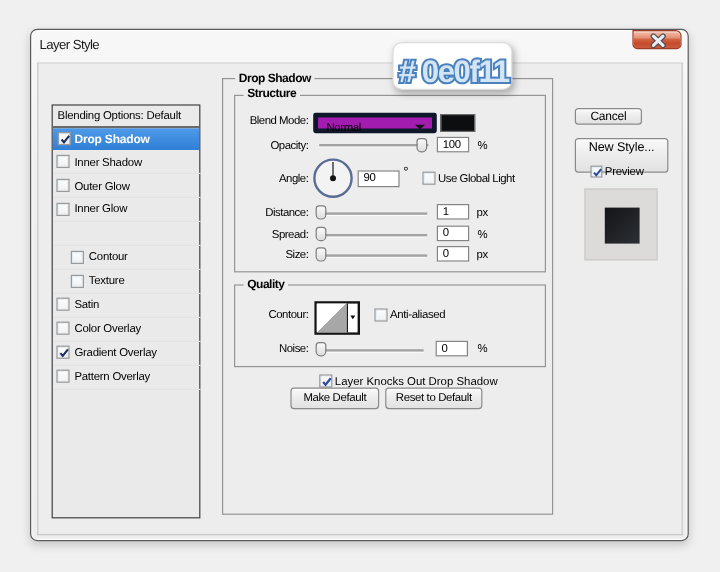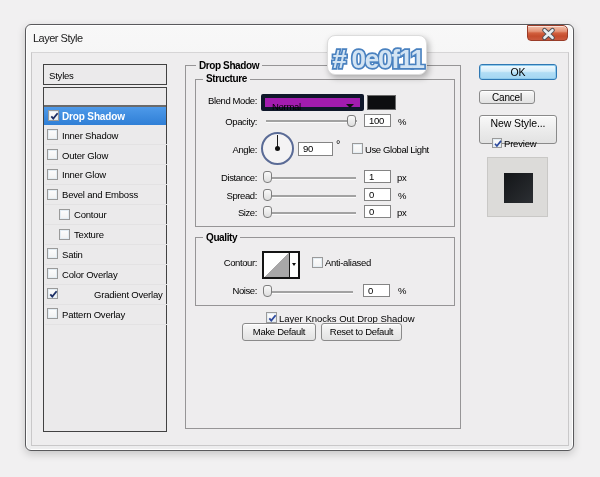--- a/index.html
+++ b/index.html
@@ -71,24 +71,24 @@
   <div class="abs dialog"></div>
   <div class="abs title">Layer Style</div>
   <div class="abs close">
     <svg width="41" height="16" viewBox="0 0 41 16">
       <path d="M16.5 4.2 L24.5 11.8 M24.5 4.2 L16.5 11.8" stroke="#4f4f55" stroke-width="4.6" stroke-linecap="round"></path>
       <path d="M16.5 4.2 L24.5 11.8 M24.5 4.2 L16.5 11.8" stroke="#e8eef2" stroke-width="2.6" stroke-linecap="round"></path>
     </svg>
   </div>
   <div class="abs content"></div>
 
-  <div class="abs lbox styleshead">
-      <span>Styles</span>
-    </div>
   <div class="abs lbox styleslist"></div>
+  <div class="abs lrow" style="left:44px; top:88px; height:17px;">
+      <span class="tx" style="left:4px; top:3px;">Blending Options: Default</span>
+    </div>
   <div class="abs" style="left:44px; top:105px; width:122px; height:1.5px; background:#6a6a6a;"></div>
   <div class="abs lrow sel" style="left:44px; top:107px; height:18px;">
     <div class="cb" style="left:4px; top:3px;">
         <svg width="11" height="11" style="position:absolute;left:0;top:0;">
           <path d="M2.3 5.3 L4.3 7.6 L8.6 2.2" stroke="#1d2f66" stroke-width="1.8" fill="none"></path>
         </svg>
       </div>
     <span class="tx" style="top:3.5px;">Drop Shadow</span>
   </div>
 
@@ -100,24 +100,20 @@
   <div class="abs lrow" style="left:44px; top:145px; height:20px;">
       <div class="cb" style="left:3px; top:4px;"></div>
       <span class="tx" style="top:4.5px;">Outer Glow</span>
     </div>
   <div class="sep" style="left:45px; top:164px;"></div>
   <div class="abs lrow" style="left:44px; top:164.5px; height:20px;">
       <div class="cb" style="left:3px; top:4px;"></div>
       <span class="tx" style="top:4.5px;">Inner Glow</span>
     </div>
   <div class="sep" style="left:45px; top:184px;"></div>
-  <div class="abs lrow" style="left:44px; top:184.5px; height:20px;">
-      <div class="cb" style="left:3px; top:4px;"></div>
-      <span class="tx" style="top:4.5px;">Bevel and Emboss</span>
-    </div>
   <div class="sep" style="left:45px; top:204px;"></div>
   <div class="abs lrow" style="left:44px; top:204.5px; height:20px;">
       <div class="cb" style="left:15px; top:4px;"></div>
       <span class="tx" style="left:30px; top:4.5px;">Contour</span>
     </div>
   <div class="sep" style="left:45px; top:224px;"></div>
   <div class="abs lrow" style="left:44px; top:224.5px; height:20px;">
       <div class="cb" style="left:15px; top:4px;"></div>
       <span class="tx" style="left:30px; top:4.5px;">Texture</span>
     </div>
@@ -131,21 +127,21 @@
       <div class="cb" style="left:3px; top:4px;"></div>
       <span class="tx" style="top:4.5px;">Color Overlay</span>
     </div>
   <div class="sep" style="left:45px; top:284px;"></div>
   <div class="abs lrow" style="left:44px; top:284px; height:20px;">
       <div class="cb" style="left:3px; top:4px;">
         <svg width="11" height="11" style="position:absolute;left:0;top:0;">
           <path d="M2.3 5.3 L4.3 7.6 L8.6 2.2" stroke="#1d2f66" stroke-width="1.8" fill="none"></path>
         </svg>
       </div>
-      <span class="tx" style="top:4.5px;margin-left:32px;">Gradient Overlay</span>
+      <span class="tx" style="top:4.5px;">Gradient Overlay</span>
     </div>
   <div class="sep" style="left:45px; top:304px;"></div>
   <div class="abs lrow" style="left:44px; top:304px; height:20px;">
       <div class="cb" style="left:3px; top:4px;"></div>
       <span class="tx" style="top:4.5px;">Pattern Overlay</span>
     </div>
   <div class="sep" style="left:45px; top:323.5px;"></div>
 
   <div class="abs fbox" style="left:185px; top:65px; width:276px; height:364px;"></div>
   <div class="legend" style="left:196px; top:59.5px; font-size:10px; letter-spacing:-0.4px;">Drop Shadow</div>
@@ -212,21 +208,20 @@
 
   <div class="cb abs" style="left:266px; top:312px;">
       <svg width="11" height="11" style="position:absolute;left:0;top:0;">
         <path d="M2.3 5.3 L4.3 7.6 L8.6 2.2" stroke="#2d4a9e" stroke-width="1.8" fill="none"></path>
       </svg>
     </div>
   <div class="ll" style="left:279px; top:312.5px; letter-spacing:0px;">Layer Knocks Out Drop Shadow</div>
   <div class="btn" style="left:242px; top:323px; width:74px; height:18px; line-height:16px;">Make Default</div>
   <div class="btn" style="left:321px; top:323px; width:81px; height:18px; line-height:16px;">Reset to Default</div>
 
-  <div class="btnok abs" style="left:479px; top:64px; width:78px; height:16px; line-height:15px;">OK</div>
   <div class="btn" style="left:479px; top:90px; width:56px; height:14px; line-height:13px; font-size:10px; letter-spacing:-0.2px;">Cancel</div>
   <div class="btn" style="left:479px; top:115px; width:78px; height:29px; line-height:14px; font-size:10.5px; letter-spacing:-0.1px;">New Style...</div>
   <div class="cb abs" style="left:492px; top:138px; width:10px; height:10px;">
       <svg width="10" height="10" style="position:absolute;left:0;top:0;">
         <path d="M2 4.8 L3.9 7 L8 1.9" stroke="#2d4a9e" stroke-width="1.7" fill="none"></path>
       </svg>
     </div>
   <div class="ll" style="left:504px; top:138px;">Preview</div>
   <div class="abs" style="left:487px; top:157px; width:61px; height:60px; background:#dcdbd9; border:1px solid #c9c8c6;">
     <div style="position:absolute; left:16px; top:15px; width:29px; height:30px; background:linear-gradient(135deg,#131518,#2c2f33);"></div>

